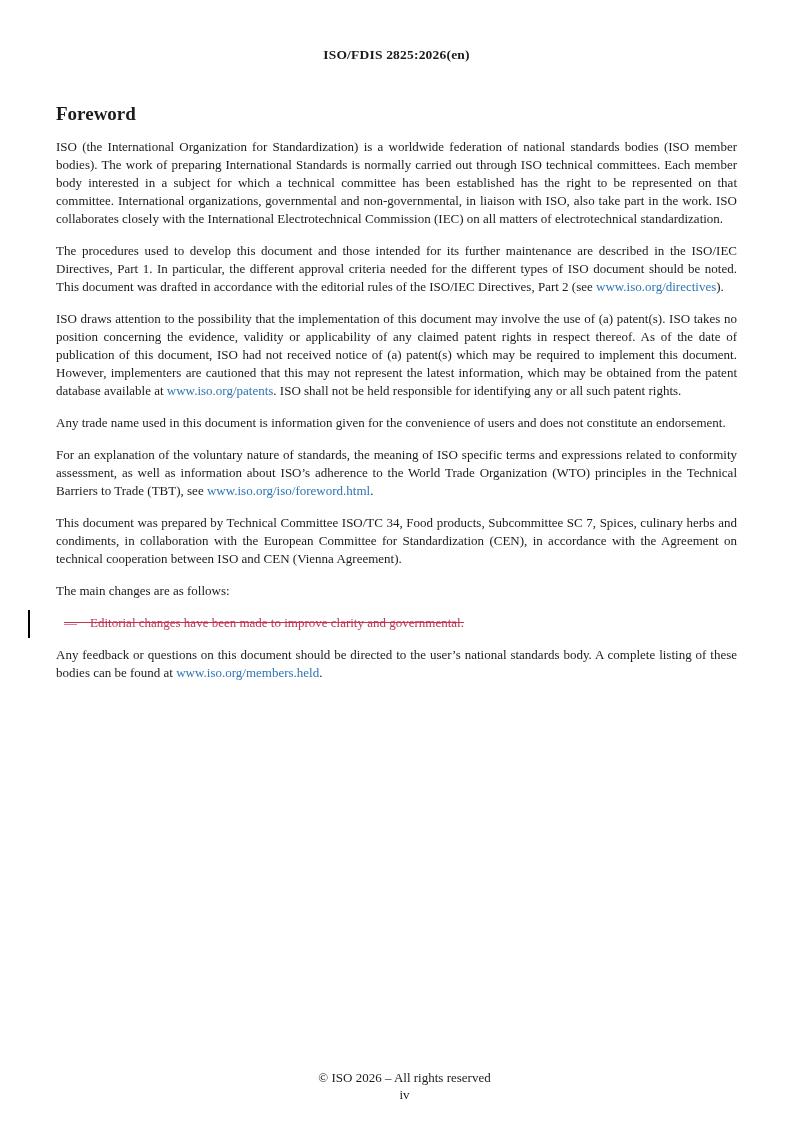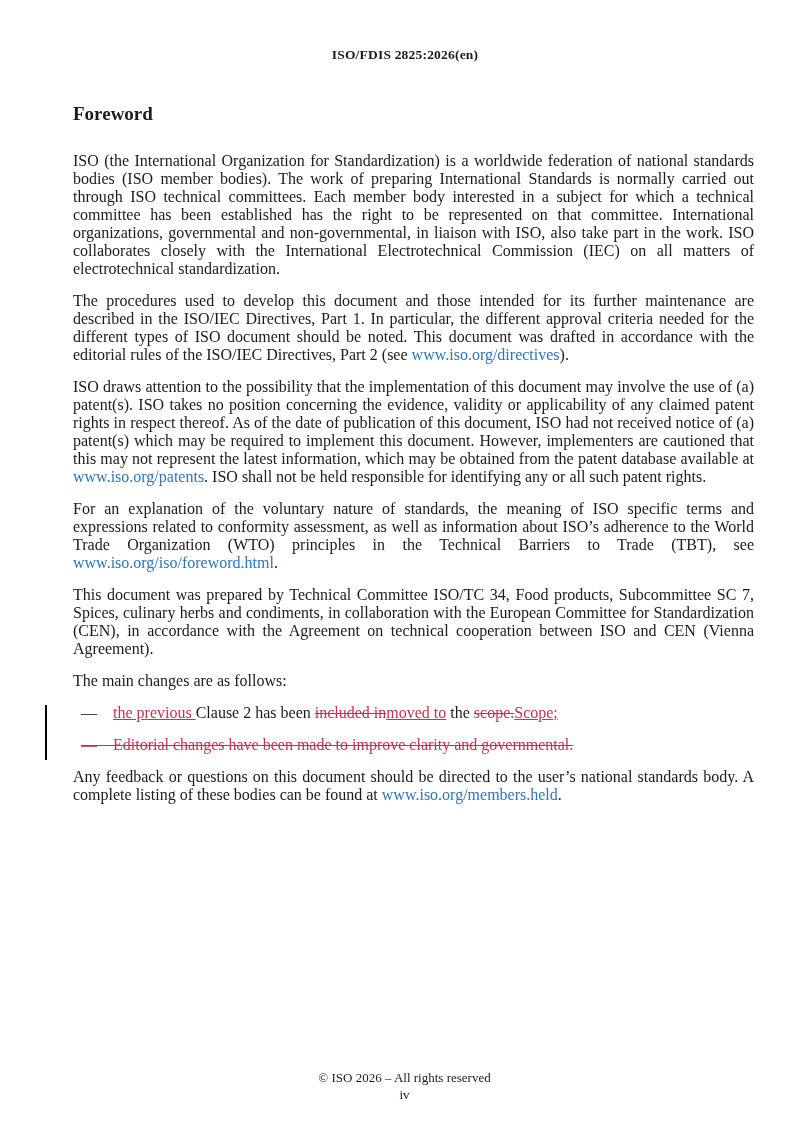--- a/index.html
+++ b/index.html
@@ -12,42 +12,41 @@
   html,body{margin:0;padding:0;background:#ffffff;}
   .page{
     position:relative;
     width:793px;
     height:1122px;
     margin:0 auto;
     background:#ffffff;
     color:var(--text);
     font-family:"Liberation Serif","DejaVu Serif",serif;
     overflow:hidden;
-    padding-left:17px;
   }
   .running-header{
     padding-top:46px;
     text-align:center;
     font-weight:bold;
     font-size:13.5px;
     line-height:18px;
     letter-spacing:.2px;
   }
   .content{
     margin:0 56px;
     width:681px;
   }
   .heading{
     font-size:19px;
     font-weight:bold;
-    margin:38px 0 26px 0;
+    margin:38px 0 12px 0;
     line-height:24px;
   }
   .para, .hang{
-    font-size:16px;
+    font-size:13px;
     line-height:18px;
     text-align:justify;
     margin:0 0 14px 0;
   }
   .hang{
     position:relative;
     padding-left:35px;
     text-indent:-27px;
   }
   .run-normal{color:var(--text);}
@@ -78,24 +77,24 @@
 <body>
 
 <div class="page">
   <div class="running-header">ISO/FDIS 2825:2026(en)</div>
   <div class="content">
     <h1 class="heading">Foreword</h1>
     <div id="foreword-body">
         <p class="para"><span class="run-normal">ISO (the International Organization for Standardization) is a worldwide federation of national standards bodies (ISO member bodies). The work of preparing International Standards is normally carried out through ISO technical committees. Each member body interested in a subject for which a technical committee has been established has the right to be represented on that committee. International organizations, governmental and non-governmental, in liaison with ISO, also take part in the work. ISO collaborates closely with the International Electrotechnical Commission (IEC) on all matters of electrotechnical standardization.</span></p>
         <p class="para"><span class="run-normal">The procedures used to develop this document and those intended for its further maintenance are described in the ISO/IEC Directives, Part 1. In particular, the different approval criteria needed for the different types of ISO document should be noted. This document was drafted in accordance with the editorial rules of the ISO/IEC Directives, Part 2 (see </span><span class="run-link">www.iso.org/directives</span><span class="run-normal">).</span></p>
         <p class="para"><span class="run-normal">ISO draws attention to the possibility that the implementation of this document may involve the use of (a) patent(s). ISO takes no position concerning the evidence, validity or applicability of any claimed patent rights in respect thereof. As of the date of publication of this document, ISO had not received notice of (a) patent(s) which may be required to implement this document. However, implementers are cautioned that this may not represent the latest information, which may be obtained from the patent database available at </span><span class="run-link">www.iso.org/patents</span><span class="run-normal">. ISO shall not be held responsible for identifying any or all such patent rights.</span></p>
+        <p class="para"><span class="run-normal">Any trade name used in this document is information given for the convenience of users and does not constitute an endorsement.</span></p>
         <p class="para"><span class="run-normal">For an explanation of the voluntary nature of standards, the meaning of ISO specific terms and expressions related to conformity assessment, as well as information about ISO’s adherence to the World Trade Organization (WTO) principles in the Technical Barriers to Trade (TBT), see </span><span class="run-link">www.iso.org/iso/foreword.html</span><span class="run-normal">.</span></p>
         <p class="para"><span class="run-normal">This document was prepared by Technical Committee ISO/TC 34, </span><span class="run-italic">Food products</span><span class="run-normal">, Subcommittee SC 7, </span><span class="run-italic">Spices, culinary herbs and condiments,</span><span class="run-normal"> in collaboration with the European Committee for Standardization (CEN), in accordance with the Agreement on technical cooperation between ISO and CEN (Vienna Agreement).</span></p>
         <p class="para"><span class="run-normal">The main changes are as follows:</span></p>
-        <div class="hang bar-long"><div class="changebar"></div><span class="run-normal">— </span><span class="run-ins">the previous </span><span class="run-normal">Clause 2 has been </span><span class="run-del">included in</span><span class="run-ins">moved to</span><span class="run-normal"> the </span><span class="run-del">scope.</span><span class="run-ins">Scope;</span></div>
         <div class="hang bar-short"><div class="changebar"></div><span class="run-del">— Editorial changes have been made to improve clarity and governmental.</span></div>
         <p class="para"><span class="run-normal">Any feedback or questions on this document should be directed to the user’s national standards body. A complete listing of these bodies can be found at </span><span class="run-link">www.iso.org/members.held</span><span class="run-normal">.</span></p>
       </div>
   </div>
   <div class="page-footer">
     <div>© ISO 2026 – All rights reserved</div>
     <div>iv</div>
   </div>
 </div>
 

